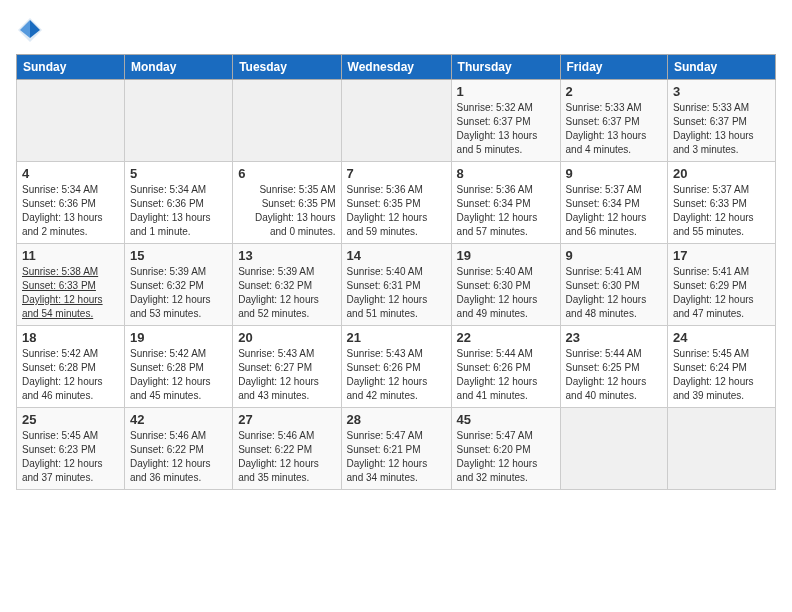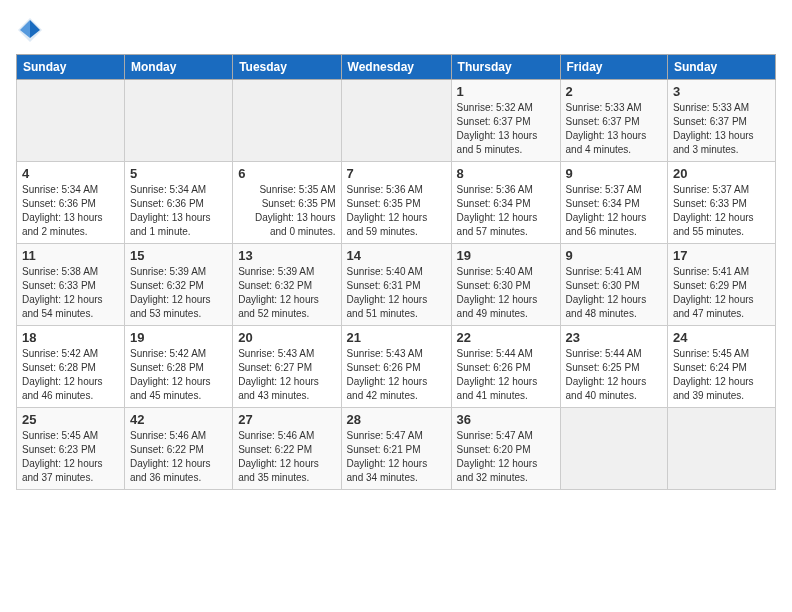--- a/index.html
+++ b/index.html
@@ -197,21 +197,21 @@
           <div class="day-number">20</div>
           <div class="day-info" style="white-space: pre-line;">Sunrise: 5:37 AM
 Sunset: 6:33 PM
 Daylight: 12 hours
 and 55 minutes.</div>
         </td>
       </tr>
       <tr>
         <td>
           <div class="day-number">11</div>
-          <div class="day-info" style="white-space: pre-line;">Sunrise: 5:38 AM
+          <div class="day-info" style="white-space: pre-line; text-decoration: underline;">Sunrise: 5:38 AM
 Sunset: 6:33 PM
 Daylight: 12 hours
 and 54 minutes.</div>
         </td>
         <td>
           <div class="day-number">15</div>
           <div class="day-info" style="white-space: pre-line;">Sunrise: 5:39 AM
 Sunset: 6:32 PM
 Daylight: 12 hours
 and 53 minutes.</div>
@@ -326,21 +326,21 @@
 and 35 minutes.</div>
         </td>
         <td>
           <div class="day-number">28</div>
           <div class="day-info" style="white-space: pre-line;">Sunrise: 5:47 AM
 Sunset: 6:21 PM
 Daylight: 12 hours
 and 34 minutes.</div>
         </td>
         <td>
-          <div class="day-number">36</div>
+          <div class="day-number">45</div>
           <div class="day-info" style="white-space: pre-line;">Sunrise: 5:47 AM
 Sunset: 6:20 PM
 Daylight: 12 hours
 and 32 minutes.</div>
         </td>
         <td class="empty-cell"></td>
         <td class="empty-cell"></td>
       </tr>
     </tbody>
 </table>

